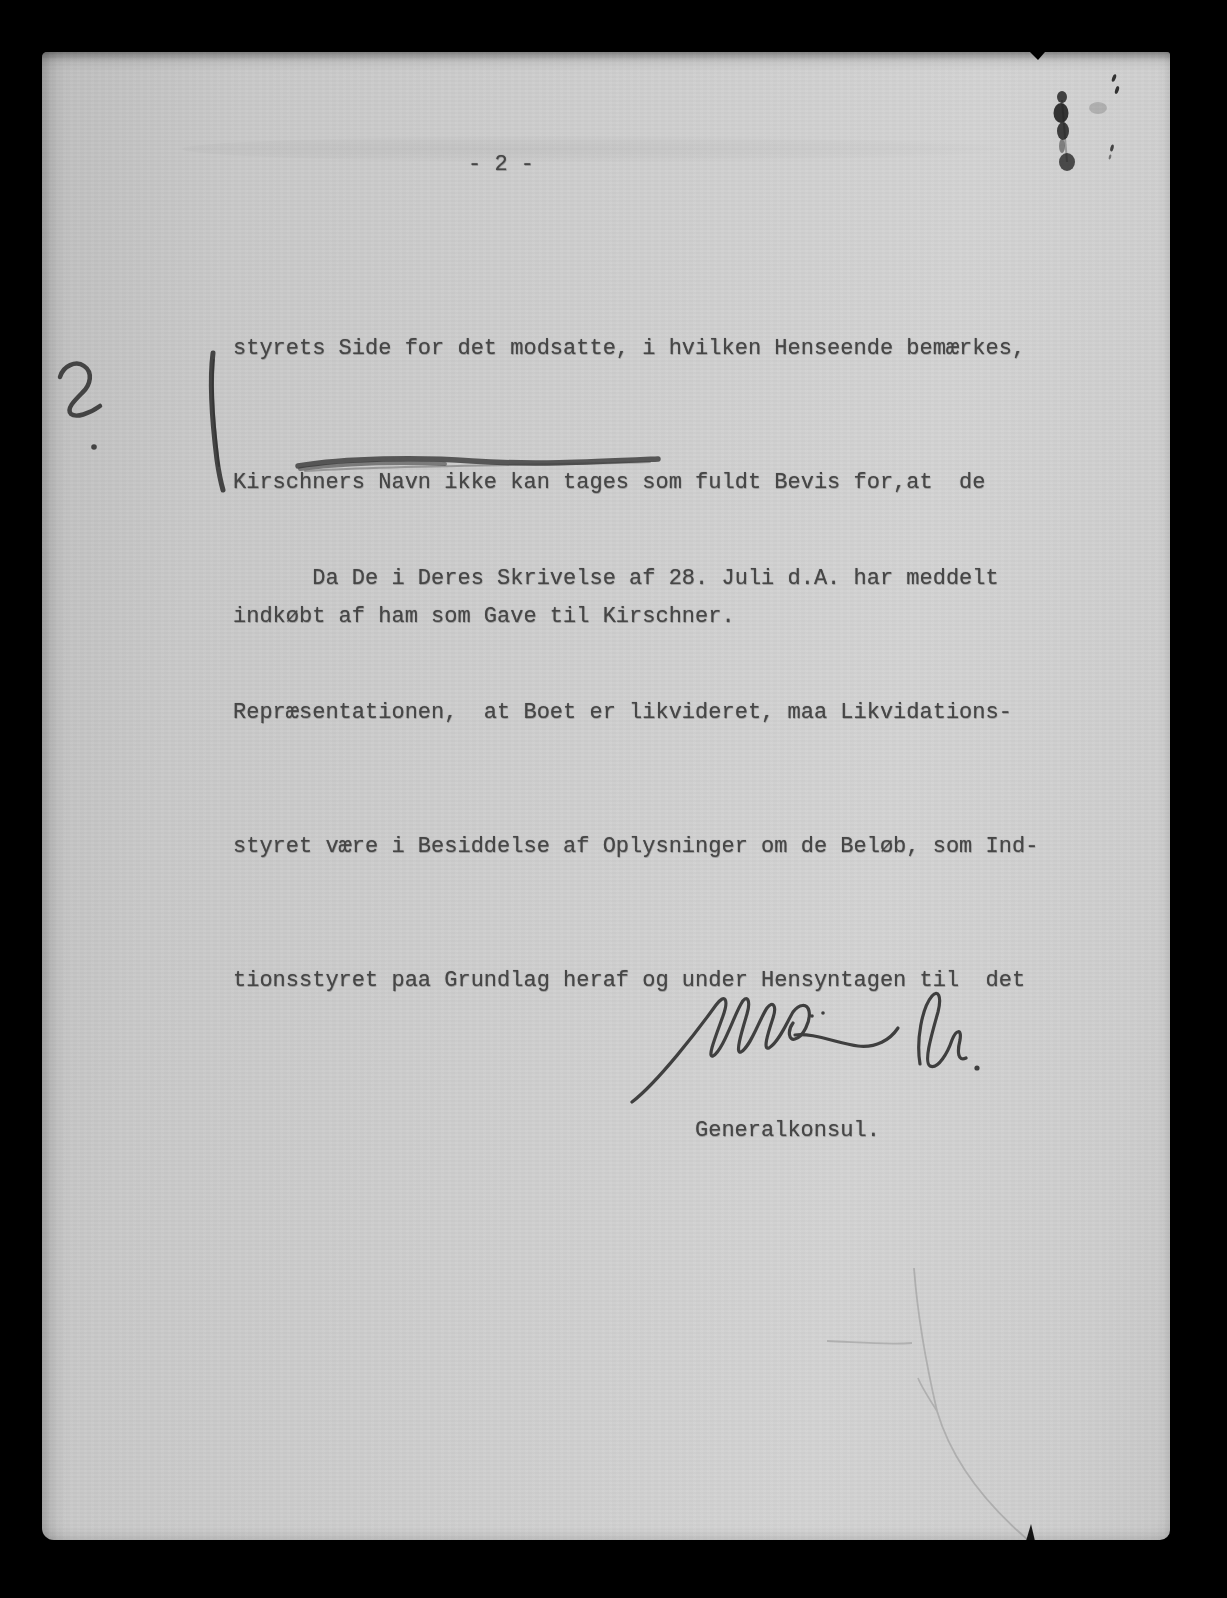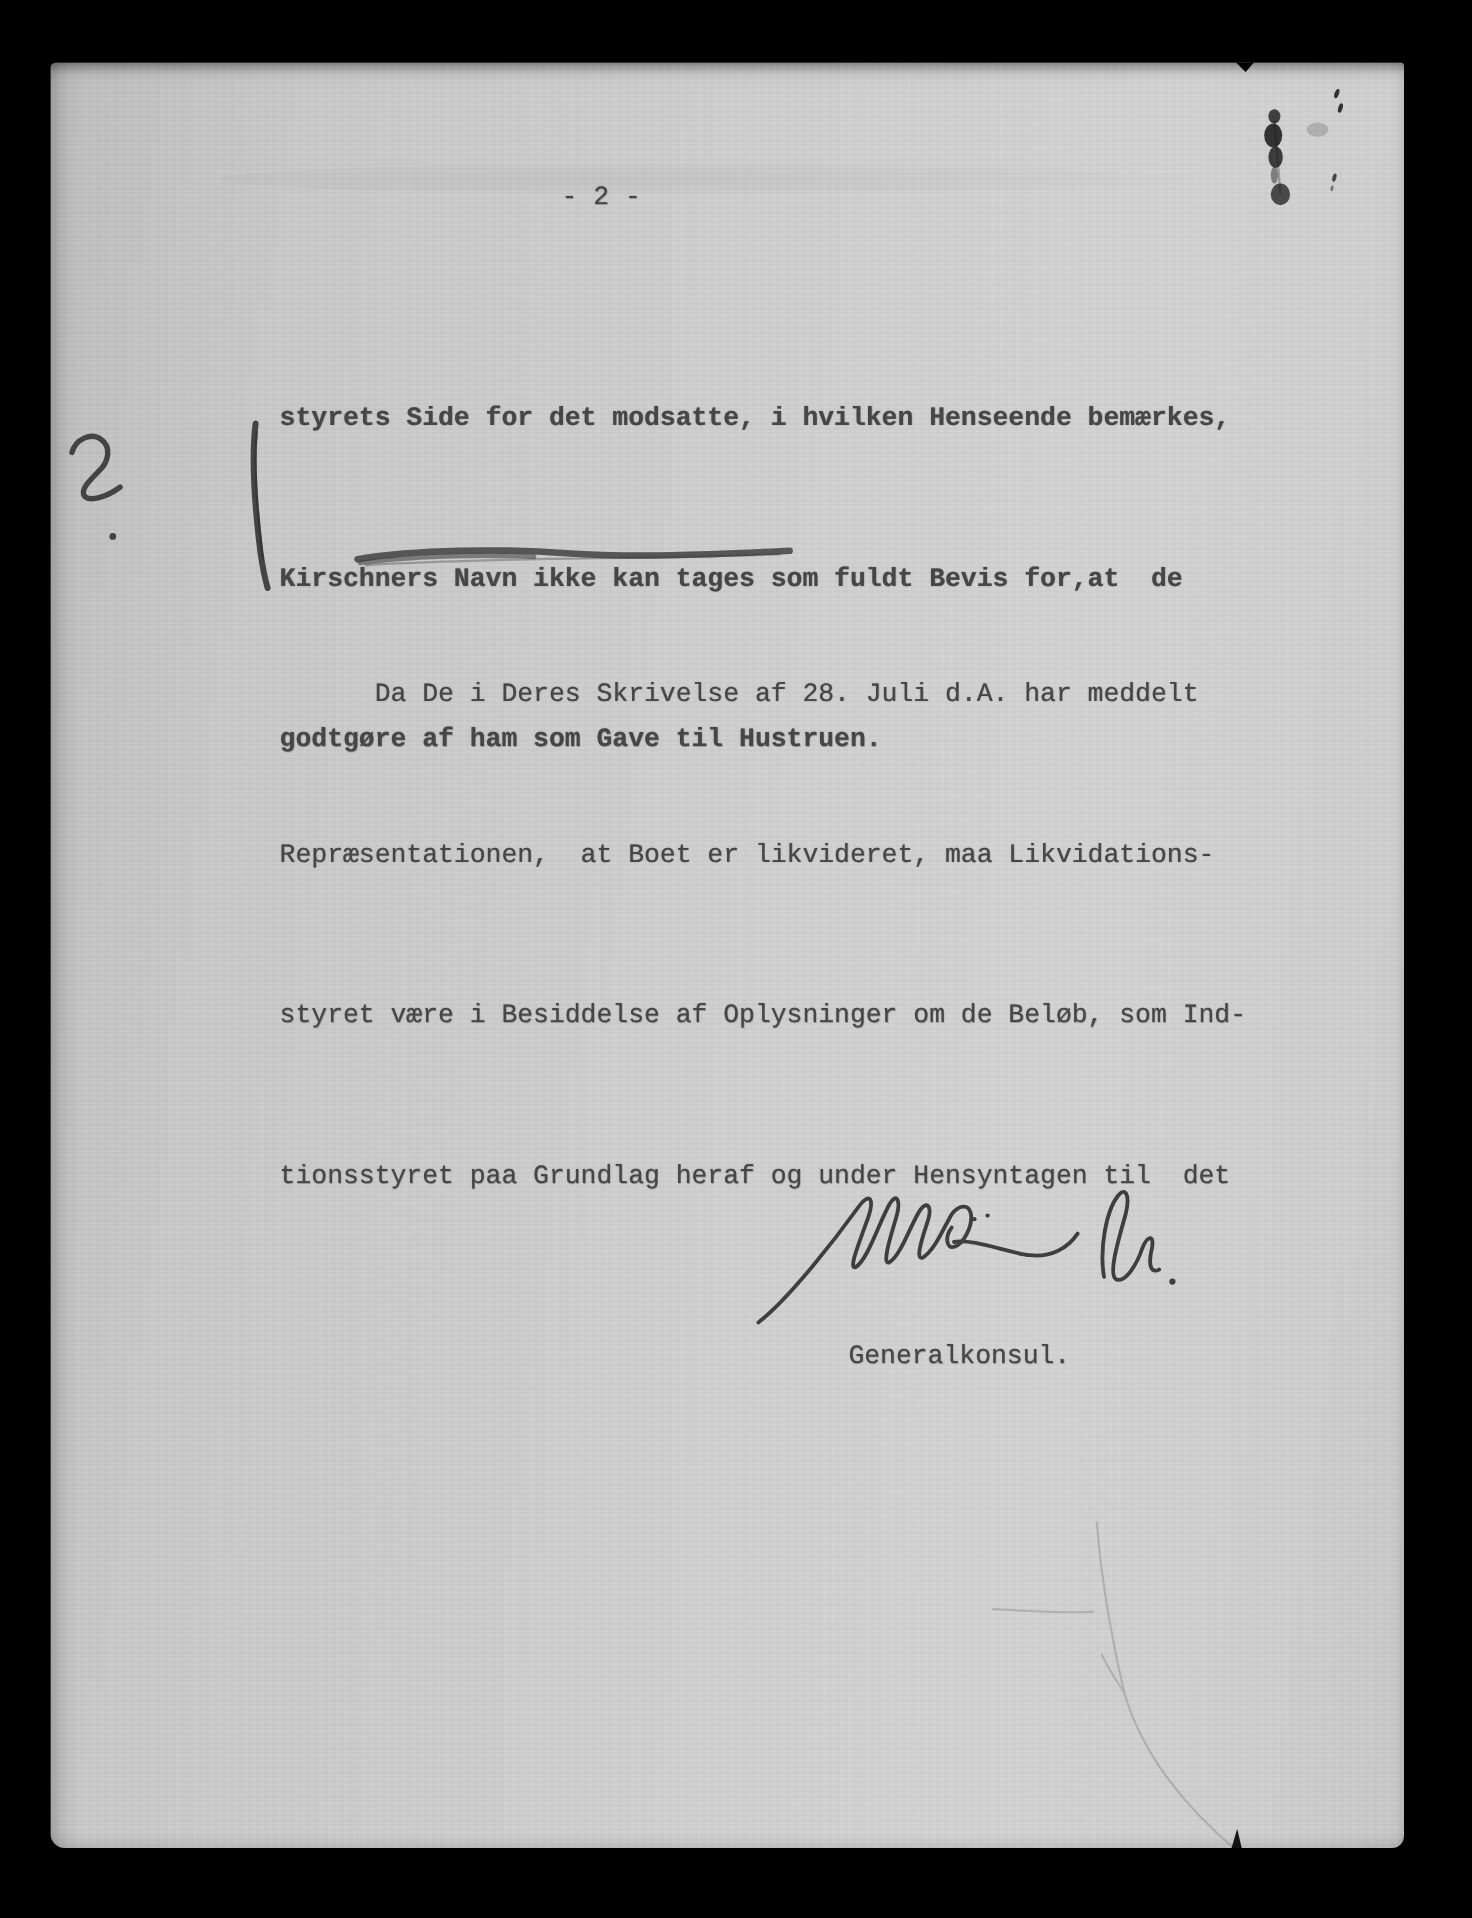--- a/index.html
+++ b/index.html
@@ -41,43 +41,43 @@
     position: absolute;
     color: #464646;
     font-size: 22px;
     letter-spacing: 0;
     white-space: pre;
     text-shadow: 0 0 1px rgba(70,70,70,0.55), 0.5px 0.5px 0.5px rgba(90,90,90,0.35);
   }
   .page-number { left: 426px; top: 100px; }
   .para { line-height: 44.6px; }
   .para .line { height: 44.6px; }
-  .p1 { left: 191px; top: 186px; font-weight: bold; }
+  .p1 { left: 191px; top: 186px; }
   .p2 { left: 191px; top: 416px; }
-  .sig-title { left: 653px; top: 1066px; margin-left: 12px; }
+  .sig-title { left: 653px; top: 1066px; }
   .overlay {
     position: absolute; left: 0; top: 0;
     width: 1227px; height: 1598px;
     pointer-events: none;
   }
 </style>
 </head>
 <body>
 
 <div class="scene">
 
   <div class="paper">
     <div class="ghost-band"></div>
 
     <div class="typed page-number">- 2 -</div>
 
     <div class="typed para p1">
       <div class="line">styrets Side for det modsatte, i hvilken Henseende bemærkes,</div>
       <div class="line">Kirschners Navn ikke kan tages som fuldt Bevis for,at  de</div>
-      <div class="line">godtgøre af ham som Gave til Hustruen.</div>
+      <div class="line">indkøbt af ham som Gave til Kirschner.</div>
     </div>
 
     <div class="typed para p2">
       <div class="line">      Da De i Deres Skrivelse af 28. Juli d.A. har meddelt</div>
       <div class="line">Repræsentationen,  at Boet er likvideret, maa Likvidations-</div>
       <div class="line">styret være i Besiddelse af Oplysninger om de Beløb, som Ind-</div>
       <div class="line">tionsstyret paa Grundlag heraf og under Hensyntagen til  det</div>
       
       
       

